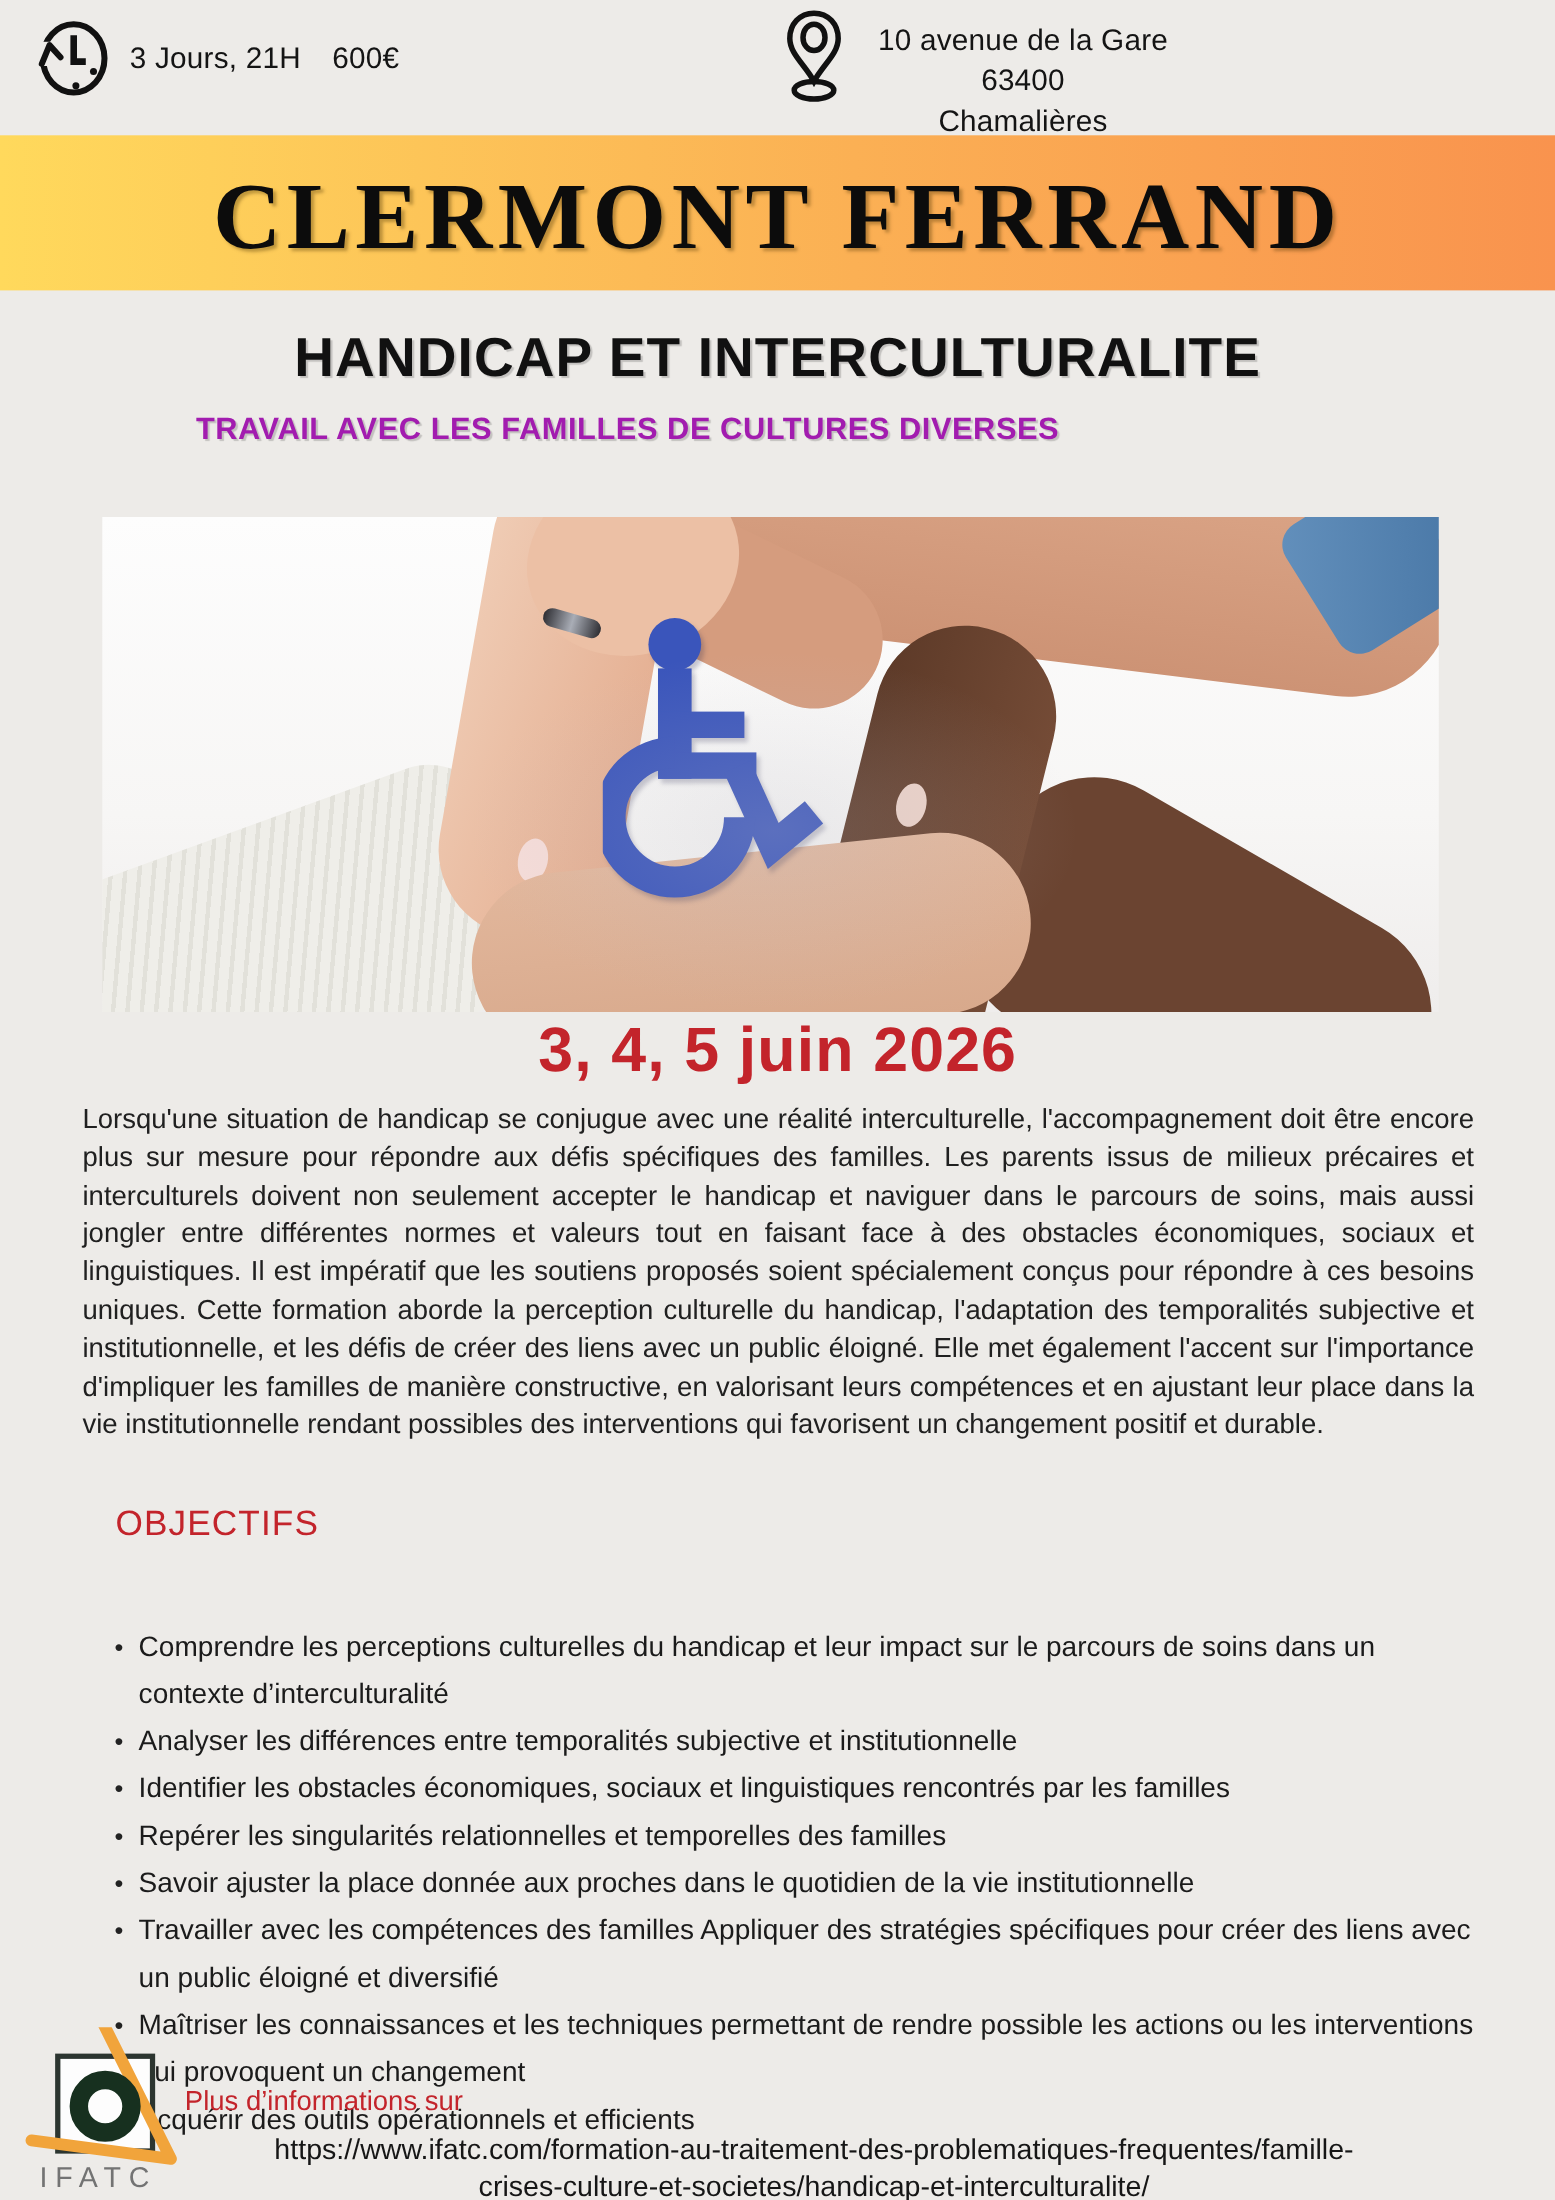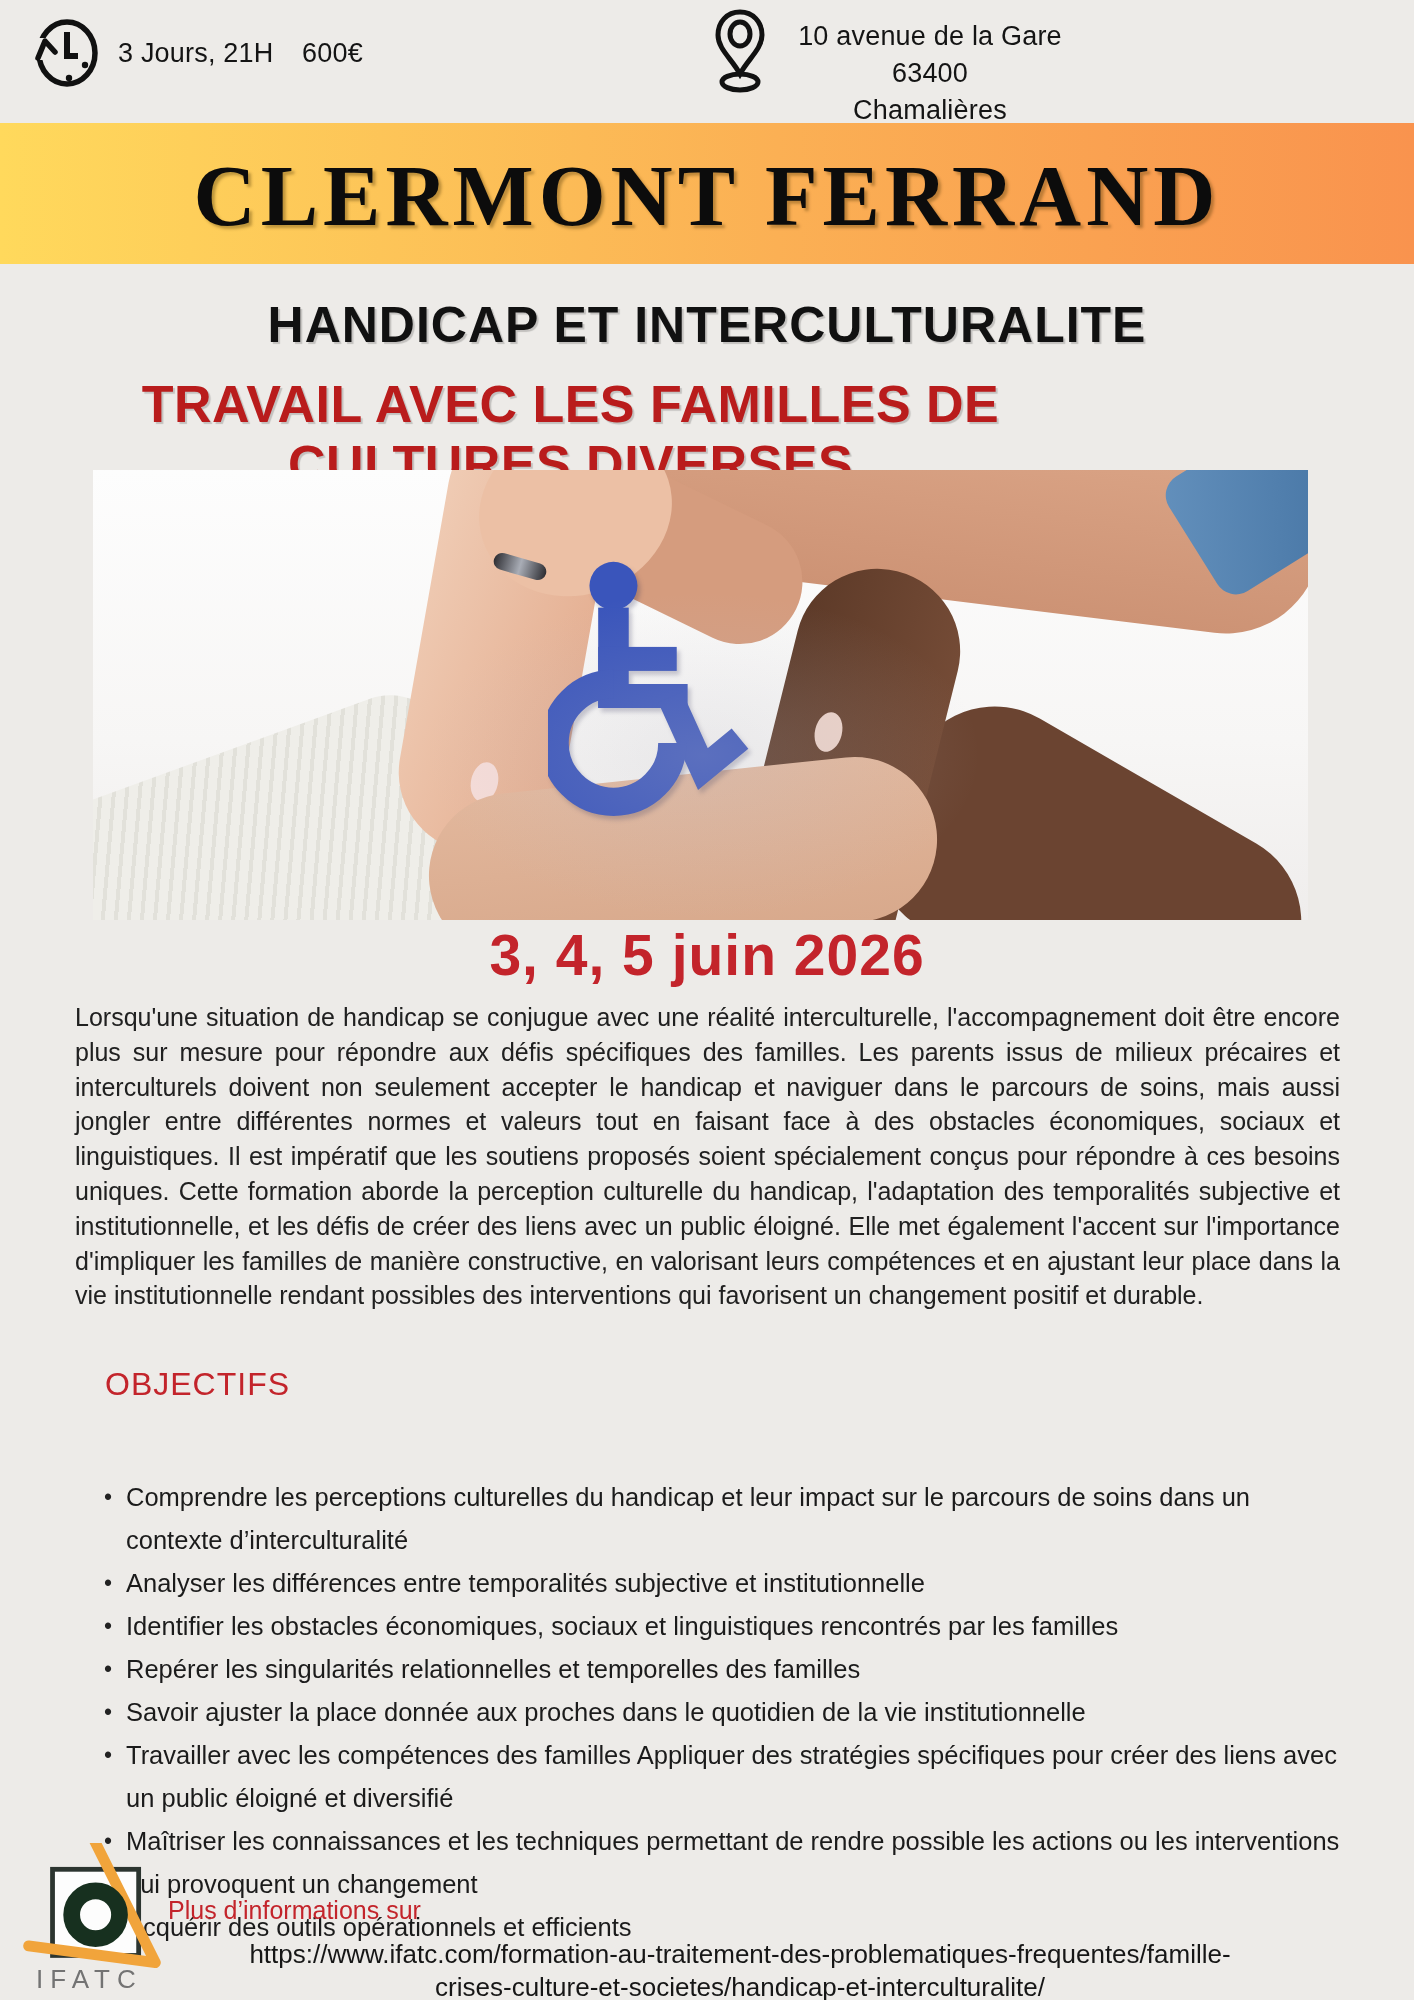--- a/index.html
+++ b/index.html
@@ -27,21 +27,21 @@
   }
 
   
   .title1{
     left:0; top:296px; width:1414px; text-align:center;
     font-size:50px; font-weight:700; letter-spacing:1px; color:#111;
     text-shadow:2px 2px 1px rgba(0,0,0,0.18);
   }
   .title2{
     left:0; top:374px; width:1141px; text-align:center;
-    font-size:52px; font-weight:700; letter-spacing:0.5px; color:#b91c1c;
+    font-size:28px; font-weight:700; letter-spacing:0.5px; color:#a21caf;
     text-shadow:2px 2px 1px rgba(0,0,0,0.18);
   }
 
   
   .photo{
     left:93px; top:470px; width:1215px; height:450px; overflow:hidden;
     background:linear-gradient(180deg,#fdfdfd 0%,#f7f6f5 60%,#efedec 100%);
   }
   .photo::after{
     content:""; position:absolute; left:330px; top:120px; width:560px; height:330px;

